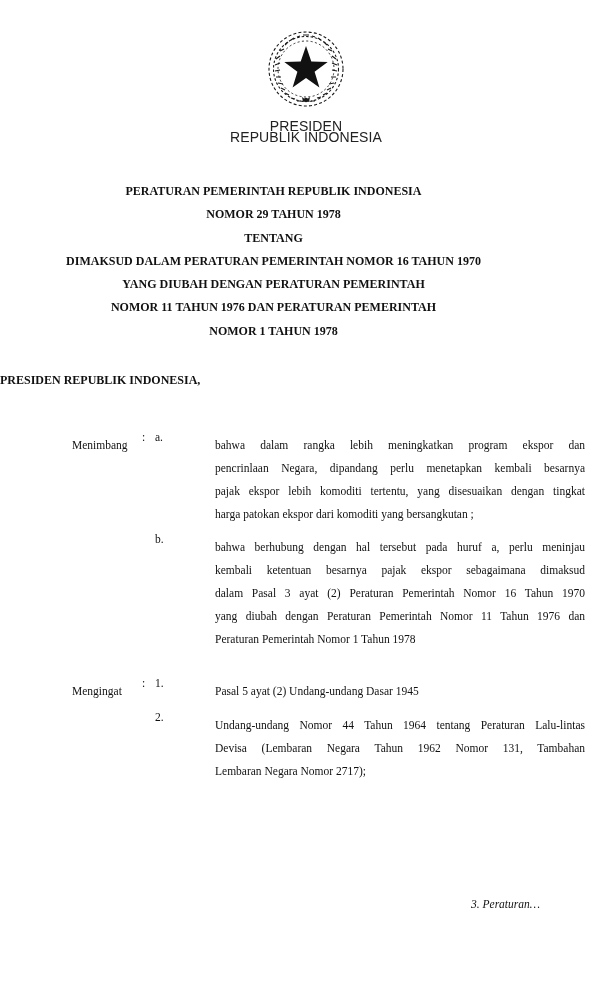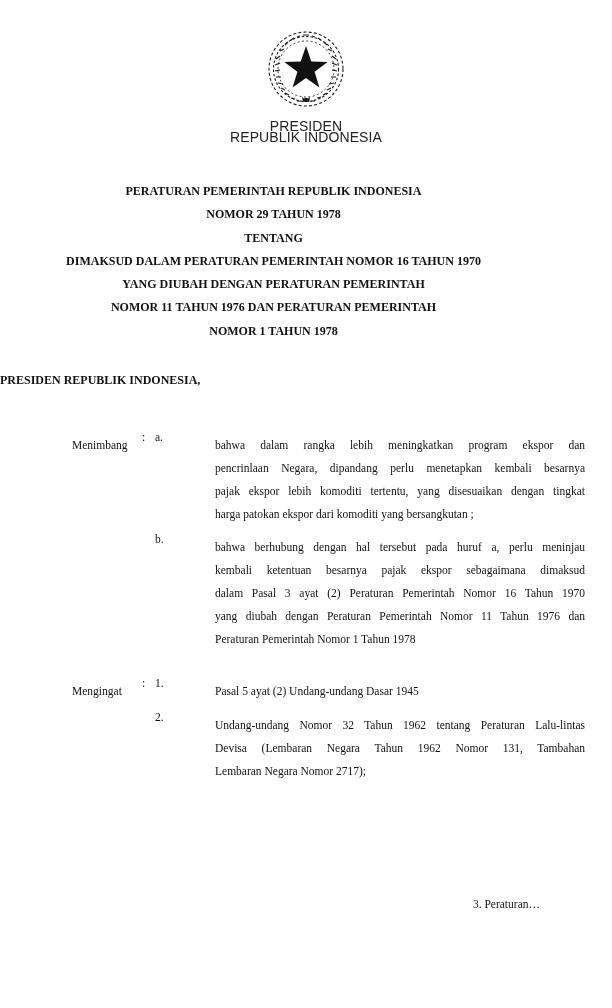--- a/index.html
+++ b/index.html
@@ -120,20 +120,21 @@
       text-align: left;
       text-align-last: left;
     }
     .footer-next {
       position: absolute;
       right: 72px;
       top: 896px;
       font-size: 11.5px;
       line-height: 16px;
       white-space: nowrap;
+      font-style: italic;
     }
   </style>
 </head>
 <body>
 
 <div class="page">
 
   <div class="emblem">
     <svg viewBox="0 0 80 80" xmlns="http://www.w3.org/2000/svg">
 
@@ -207,21 +208,21 @@
     <div class="item" style="top:0;">
       <div class="item-marker">1.</div>
       <div class="item-text">
         <span class="ln last">Pasal 5 ayat (2) Undang-undang Dasar 1945</span>
       </div>
     </div>
 
     <div class="item" style="top:34px;">
       <div class="item-marker">2.</div>
       <div class="item-text">
-        <span class="ln">Undang-undang  Nomor 32 Tahun 1962 tentang Peraturan Lalu-lintas</span>
+        <span class="ln">Undang-undang  Nomor 44 Tahun 1964 tentang Peraturan Lalu-lintas</span>
         <span class="ln">Devisa (Lembaran Negara Tahun 1962 Nomor 131, Tambahan</span>
         <span class="ln last">Lembaran Negara Nomor 2717);</span>
       </div>
     </div>
   </div>
 
   <div class="footer-next">3. Peraturan…</div>
 </div>
 
 </body></html>

